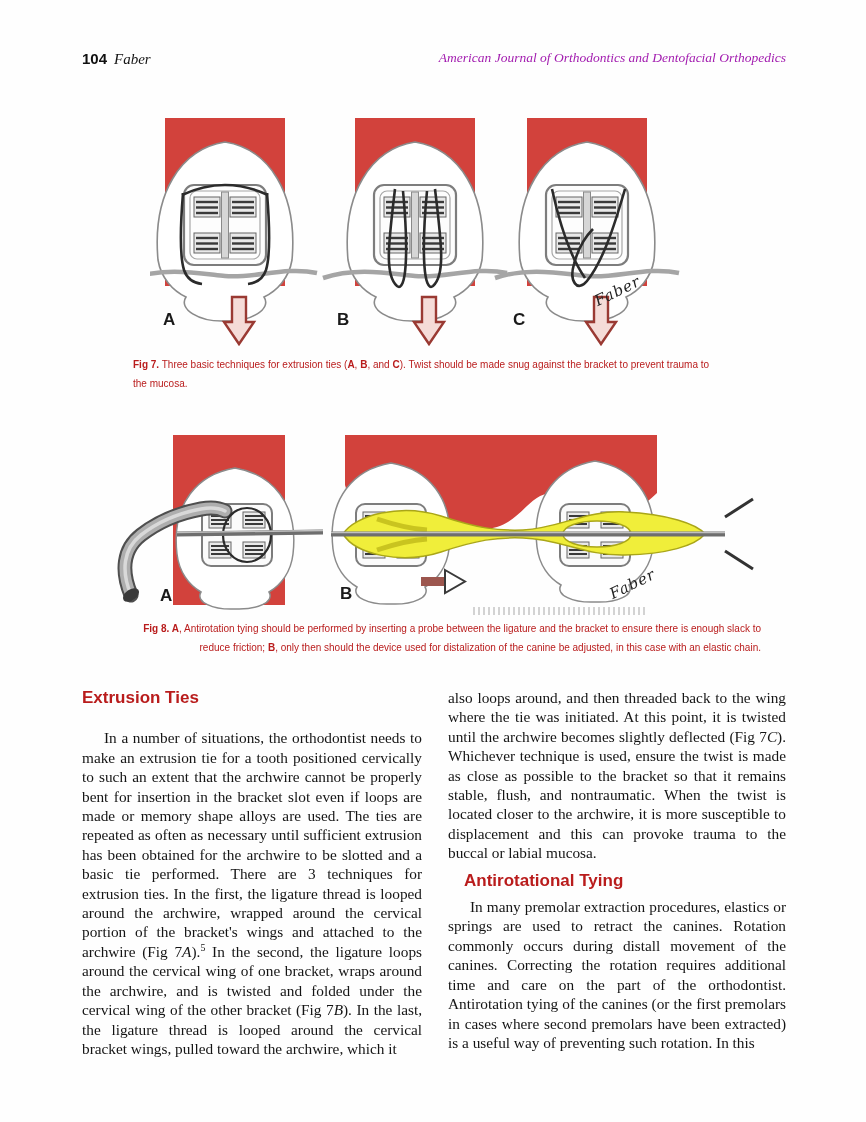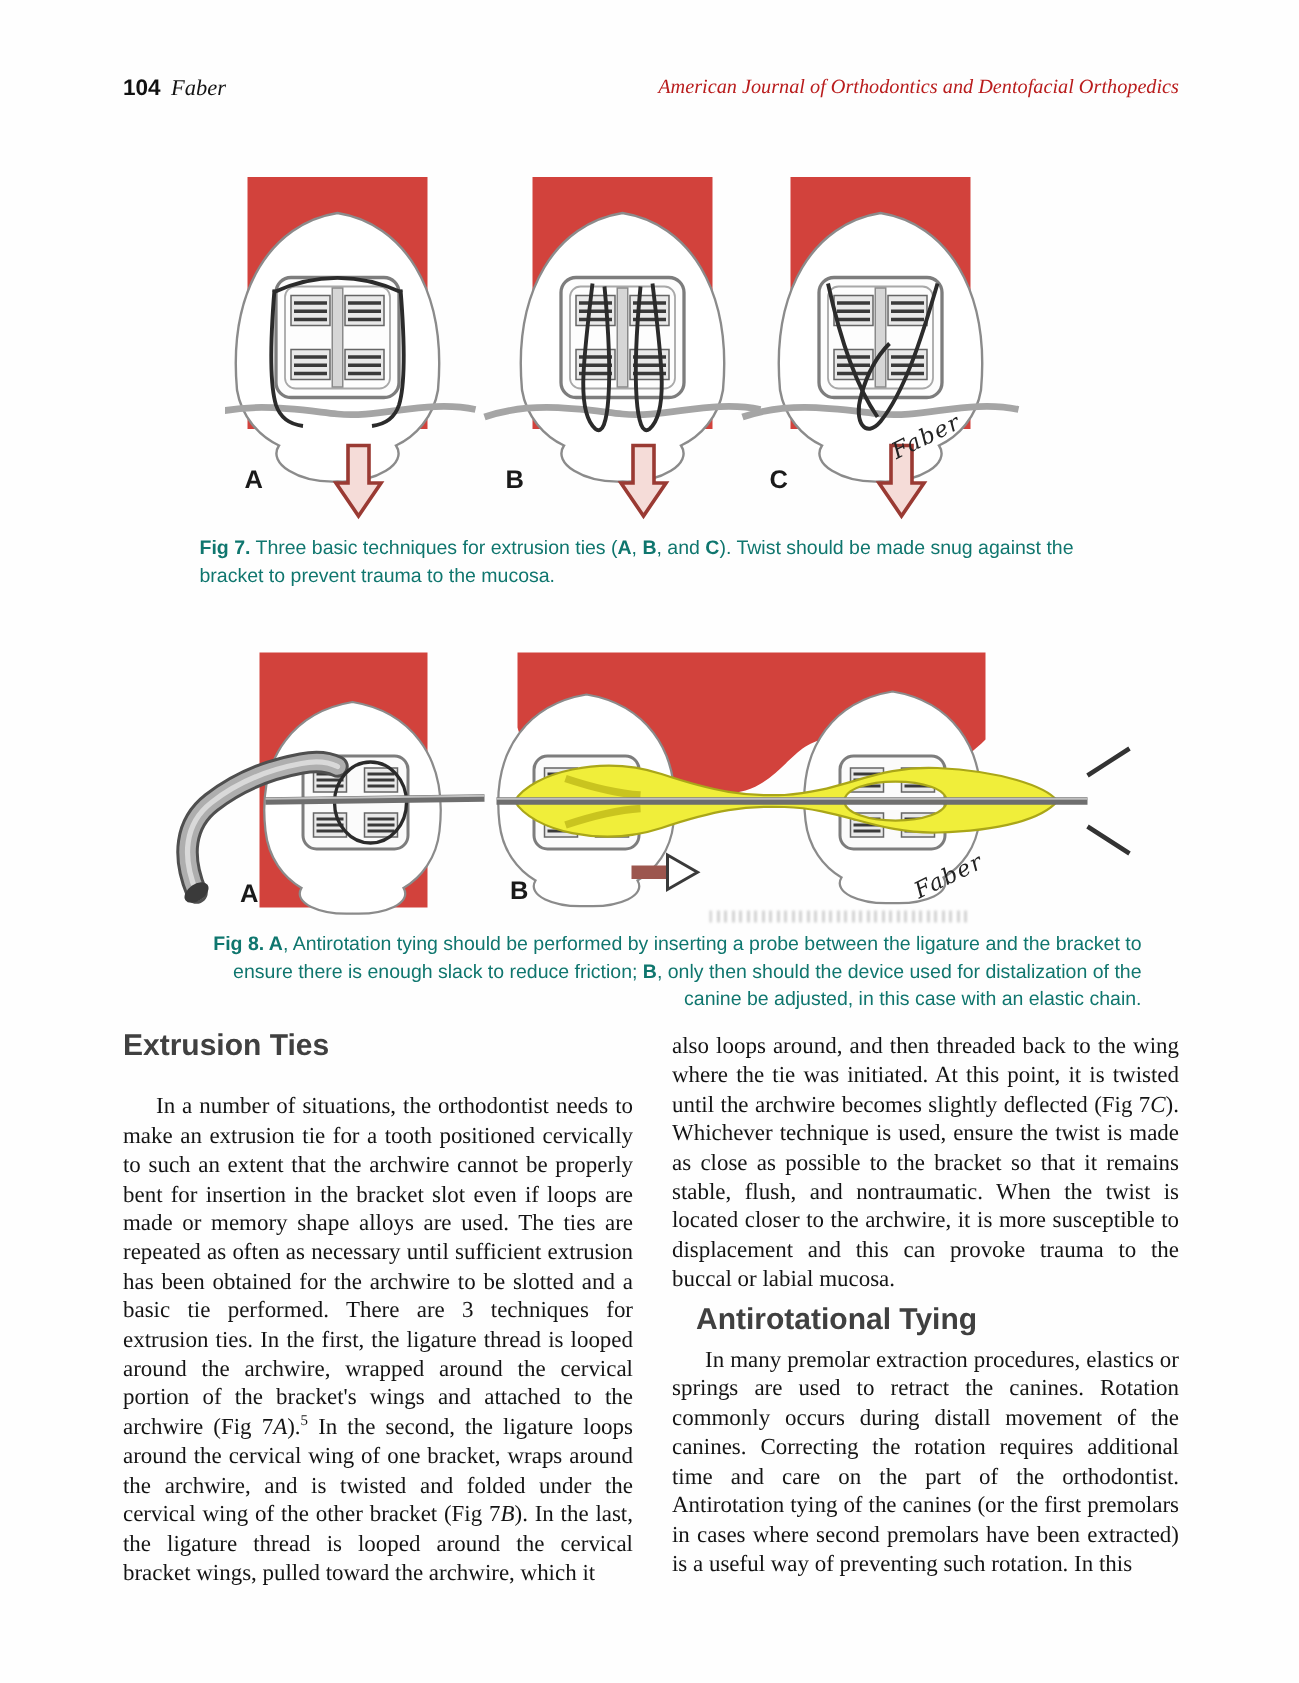--- a/index.html
+++ b/index.html
@@ -3,44 +3,44 @@
 <meta charset="utf-8">
 <style>
   html,body{margin:0;padding:0;background:#ffffff;}
   .page{position:relative;width:866px;height:1122px;background:#fefefe;overflow:hidden;
         font-family:"Liberation Serif",serif;color:#141414;}
   
   .hdr-left{position:absolute;left:82px;top:50px;font-size:15px;white-space:nowrap;}
   .hdr-left .pgnum{font-family:"Liberation Sans",sans-serif;font-weight:700;font-size:15px;color:#111;}
   .hdr-left .author{font-style:italic;margin-left:7px;font-size:15px;}
   .hdr-right{position:absolute;right:80px;top:48px;text-align:right;font-style:italic;
-             font-size:13.5px;line-height:19px;color:#b91c1c;}
+             font-size:13.5px;line-height:19px;color:#a21caf;}
   
   .fig{position:absolute;}
   .fig7{left:150px;top:115px;width:595px;height:235px;}
   .fig8{left:85px;top:423px;width:700px;height:195px;}
   .fig svg{position:absolute;left:0;top:0;}
   .figlabel{position:absolute;font-family:"Liberation Sans",sans-serif;font-weight:700;
             font-size:17px;color:#1a1a1a;}
   .signature{position:absolute;font-family:"DejaVu Serif",serif;font-style:italic;
              font-size:15px;color:#222;transform:rotate(-26deg);letter-spacing:1px;}
   .watermark{position:absolute;left:388px;top:184px;width:172px;height:8px;opacity:.5;
              background:repeating-linear-gradient(90deg,#a9a9a9 0 2px,transparent 2px 5px);
              filter:blur(.6px);}
   
-  .caption{position:absolute;font-family:"Liberation Sans",sans-serif;font-size:13px;
-           line-height:18.5px;color:#0f766e;}
+  .caption{position:absolute;font-family:"Liberation Sans",sans-serif;font-size:10px;
+           line-height:18.5px;color:#b91c1c;}
   .cap7{left:133px;top:356px;width:586px;}
   .cap8{left:127px;top:620px;width:634px;text-align:right;}
   
   .col{position:absolute;top:688px;font-size:15.3px;line-height:19.4px;text-align:justify;}
   .col-left{left:82px;width:340px;}
   .col-right{left:448px;width:338px;}
-  .col h3{font-family:"Liberation Sans",sans-serif;font-size:20px;font-weight:700;
-          color:#404040;margin:0 0 21px 0;}
+  .col h3{font-family:"Liberation Sans",sans-serif;font-size:17px;font-weight:700;
+          color:#b91c1c;margin:0 0 21px 0;}
   .col-right h3{margin:8px 0 7px 16px;}
   .col p{margin:0;}
   .col p.indent{text-indent:22px;}
   .seg-b{font-weight:700;}
   .seg-i{font-style:italic;}
   sup{font-size:.65em;line-height:0;vertical-align:super;}
 </style>
 </head>
 <body>
 

